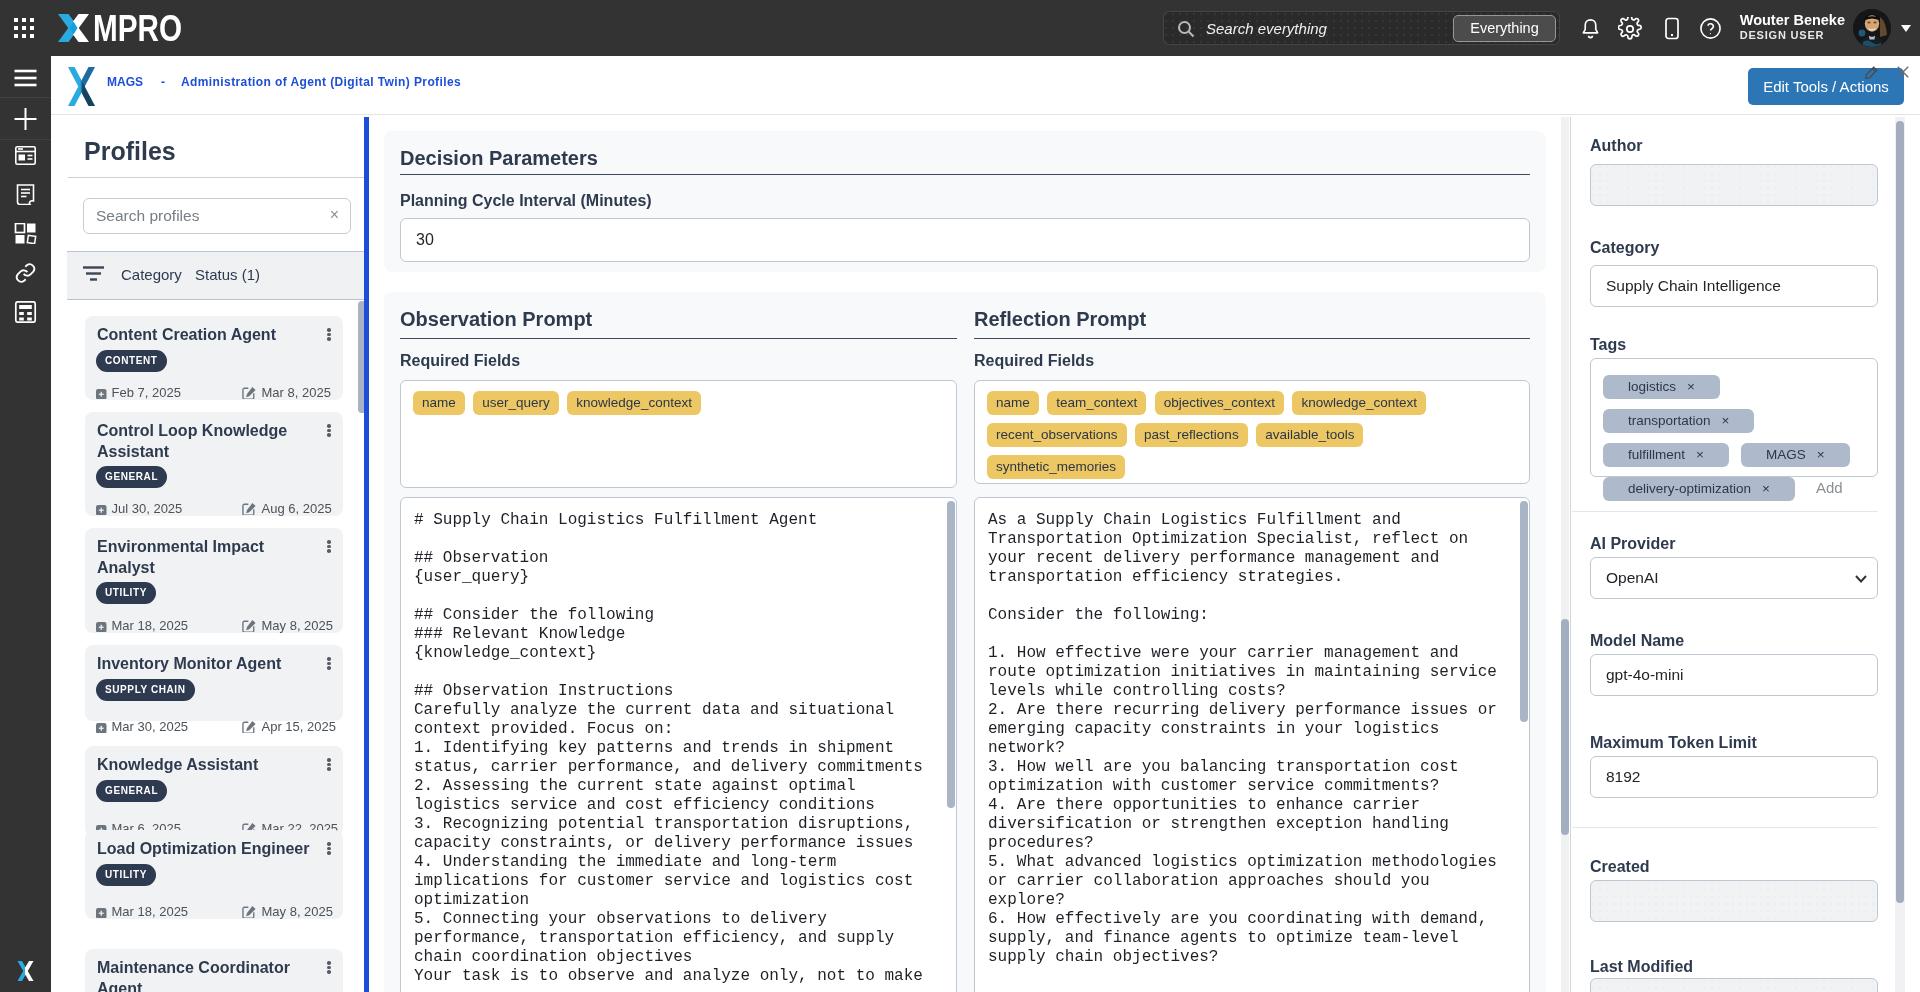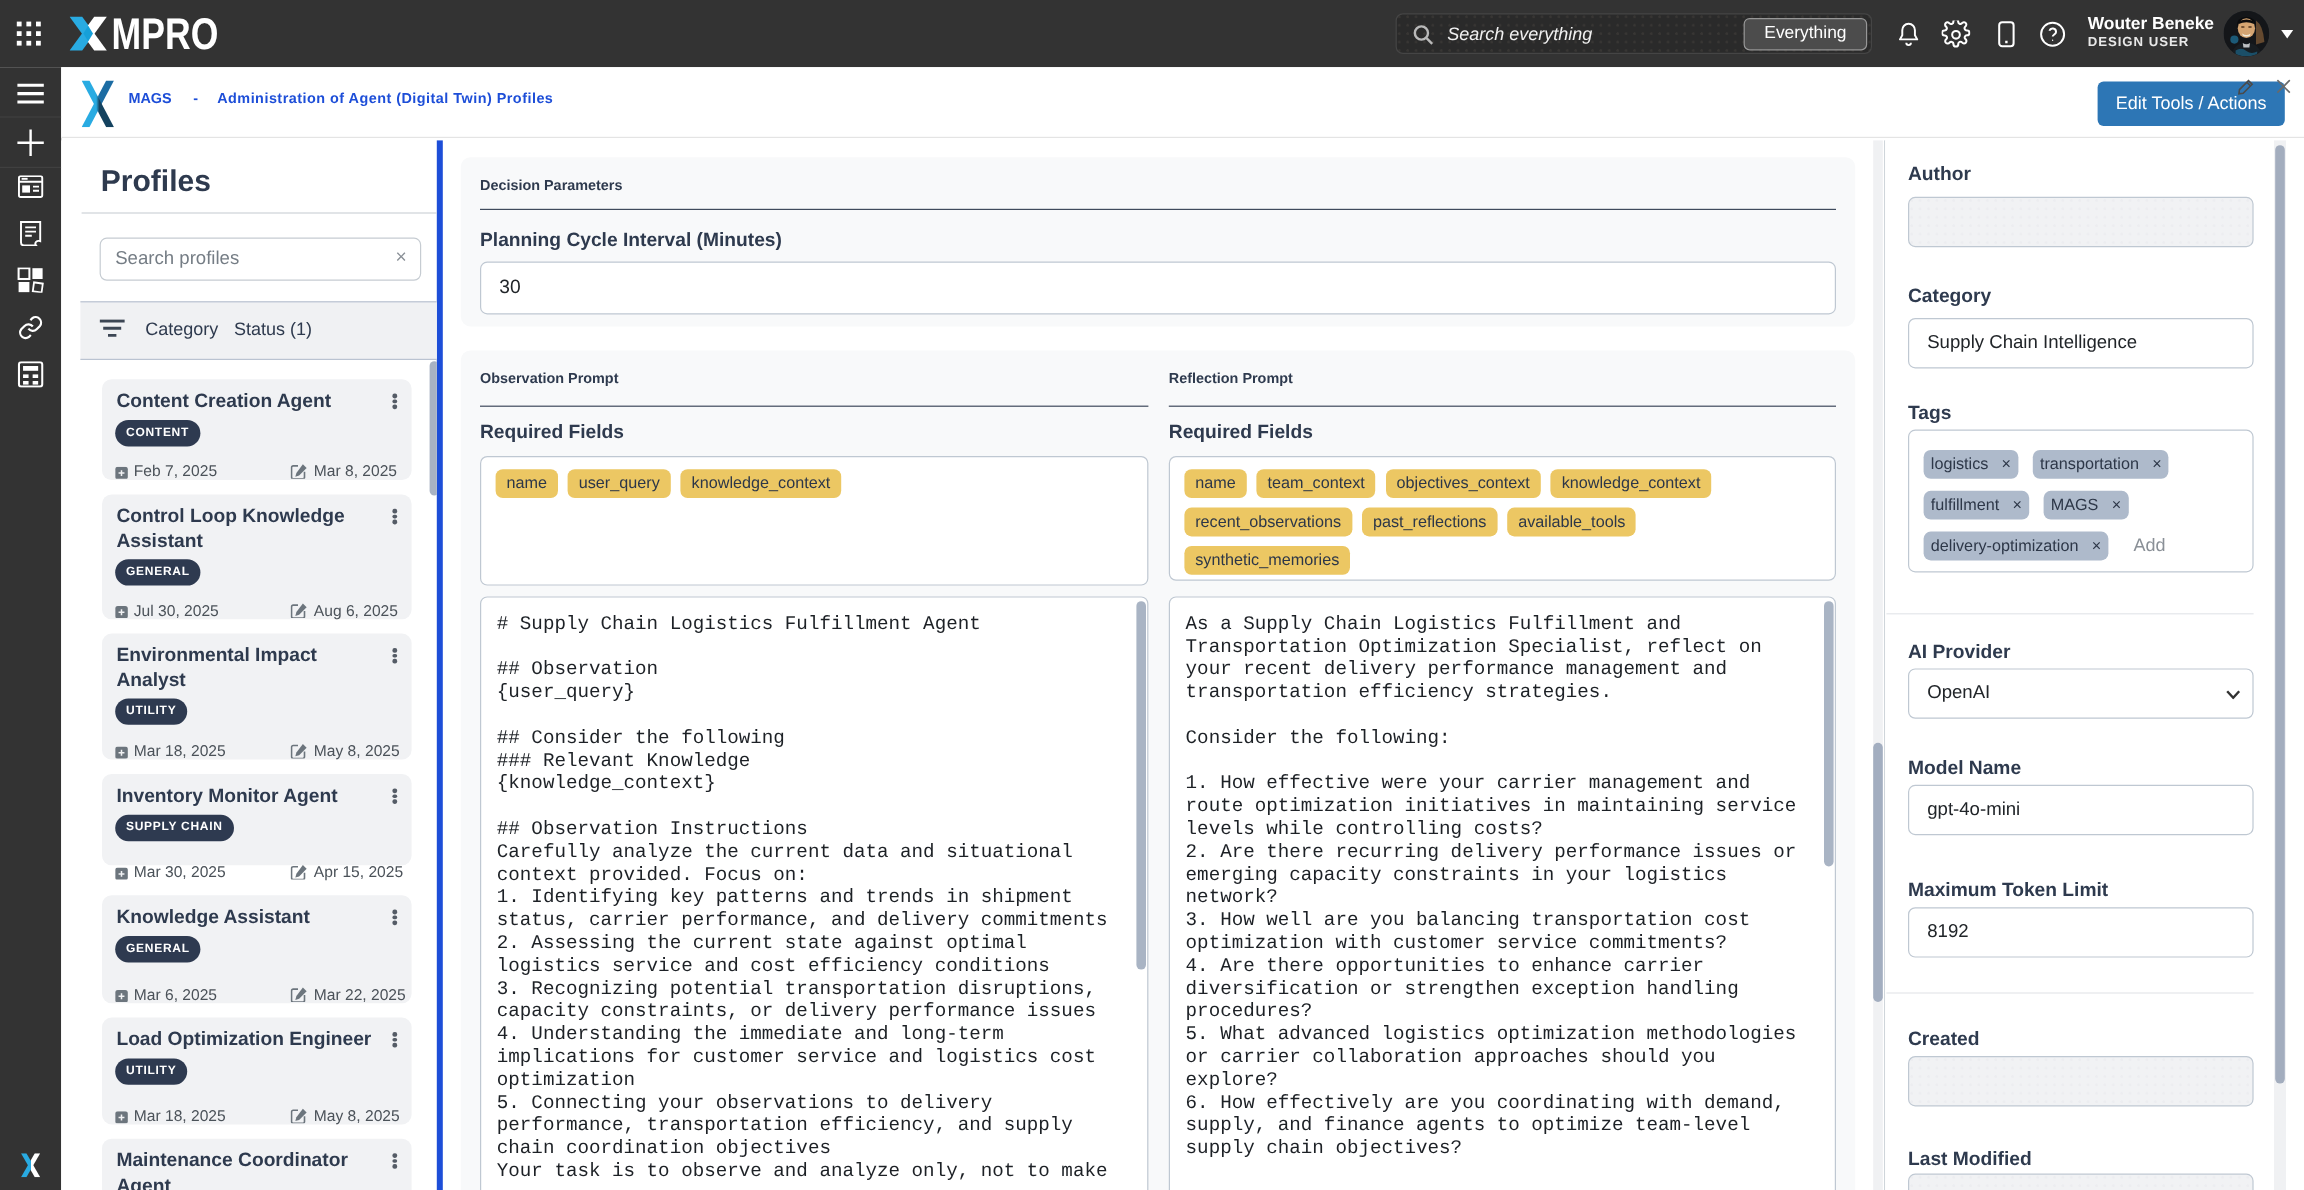--- a/index.html
+++ b/index.html
@@ -55,38 +55,38 @@
 .badge { position:absolute; left:11px; height:22px; background:#2e3a50; border-radius:11px; color:#fff; font-size:10px; font-weight:bold; letter-spacing:0.6px; line-height:22px; padding:0 9px; }
 .dates { position:absolute; left:11px; right:11px; font-size:13px; color:#4b5259; white-space:nowrap; }
 .dates .d2 { position:absolute; left:146px; top:0; white-space:nowrap; }
 .dico { display:inline-block; vertical-align:-2px; margin-right:5px; }
 #lp-scroll { position:absolute; left:307px; top:184px; width:8px; height:112px; background:#a8b2c3; border-radius:4px; }
 
 
 #main { position:absolute; left:370px; top:117px; width:1200px; height:875px; background:#fff; }
 #main-divider { position:absolute; left:1570px; top:117px; width:1px; height:875px; background:#cfd5da; }
 .mcard { position:absolute; left:14px; background:#f8f9fa; border-radius:8px; }
-.mh { position:absolute; font-size:12px; font-weight:bold; color:#2e3a4e; }
+.mh { position:absolute; font-size:20px; font-weight:bold; color:#2e3a4e; }
 .mhr { position:absolute; border-top:1px solid #3f4a5c; }
 .mlabel { position:absolute; font-size:16px; font-weight:bold; color:#2e3a4e; }
 .minput { position:absolute; background:#fff; border:1px solid #bfc8d2; border-radius:6px; font-size:16px; color:#212529; }
 .tagbox { position:absolute; background:#fff; border:1px solid #bfc8d2; border-radius:6px; padding:10px 12px; }
 .ytag { display:inline-block; height:24px; background:#ecc763; border-radius:6px; color:#2d3748; font-size:13.5px; line-height:24px; padding:0 9px; margin-right:8.5px; margin-bottom:8px; }
 .tarea { position:absolute; background:#fff; border:1px solid #bfc8d2; border-radius:6px; overflow:hidden; }
 .tarea pre { font-family:"Liberation Mono", monospace; font-size:16px; line-height:19px; color:#1d2126; padding:13px 13px; }
 .vthumb { position:absolute; width:8px; background:#a9b4c4; border-radius:4px; }
 #main-track { position:absolute; left:1561px; top:117px; width:8px; height:875px; background:#f0f1f3; }
 #main-scroll { position:absolute; left:1561px; top:619px; width:8px; height:216px; background:#a3aec0; border-radius:4px; }
 
 
 #rightpanel { position:absolute; left:1571px; top:117px; width:349px; height:875px; background:#fff; }
 .rlabel { position:absolute; left:19px; font-size:16px; font-weight:bold; color:#2e3a4e; }
 .rinput { position:absolute; left:19px; width:288px; height:42px; background:#fff; border:1px solid #bfc8d2; border-radius:6px; font-size:15.5px; color:#212529; line-height:40px; padding:0 15px; }
 .rdisabled { background:#f1f2f4; background-image:radial-gradient(circle at 2px 2px, #ecedf0 1px, transparent 1.2px); background-size:7px 7px; }
-.gtag { display:inline-block; height:24px; background:#aebacb; border-radius:6px; color:#2d3748; font-size:13.5px; line-height:24px; padding:0 6px; margin-right:12px; margin-bottom:10px; }
+.gtag { display:inline-block; height:24px; background:#aebacb; border-radius:6px; color:#2d3748; font-size:13.5px; line-height:24px; padding:0 25px; margin-right:12px; margin-bottom:10px; }
 .gtag b { font-weight:normal; margin-left:11px; font-size:13.5px; }
 #rp-track { position:absolute; left:1895px; top:117px; width:10px; height:875px; background:#f0f1f3; }
 #rp-scroll { position:absolute; left:1896px; top:121px; width:8px; height:782px; background:#a3adbe; border-radius:4px; }
 </style>
 </head>
 <body>
 
 <div id="topbar">
   <div id="gridicon"></div>
   <div id="xmprologo">
@@ -335,21 +335,21 @@
         <div class="badge" style="top:34px;">GENERAL</div>
         <div class="dates" style="top:75px;"><svg class="dico" width="10.5" height="10.5" viewBox="0 0 15 15">
             <rect width="15" height="15" rx="3" fill="#6c757d"></rect>
             <line x1="7.5" y1="4" x2="7.5" y2="11" stroke="#f1f2f4" stroke-width="1.8"></line>
             <line x1="4" y1="7.5" x2="11" y2="7.5" stroke="#f1f2f4" stroke-width="1.8"></line>
           </svg>Mar 6, 2025<span class="d2"><svg class="dico" width="14.5" height="13.5" viewBox="0 0 16 15" fill="none" stroke="#6c757d" stroke-width="1.5">
               <path d="M13 8 V13 a1.5 1.5 0 0 1 -1.5 1.5 H2.5 A1.5 1.5 0 0 1 1 13 V4 A1.5 1.5 0 0 1 2.5 2.5 H7"></path>
               <path d="M11.5 1 L15 4.5 L8 11.5 L4.5 12.5 L5.5 9 Z" fill="#6c757d" stroke="none"></path>
             </svg>Mar 22, 2025</span></div>
       </div>
-      <div class="pcard" style="top: 551px; height: 89px;">
+      <div class="pcard" style="top: 533px; height: 89px;">
         <div class="ti">Load Optimization Engineer</div>
         <div class="kebab">
           <i></i>
           <i></i>
           <i></i>
         </div>
         <div class="badge" style="top:34px;">UTILITY</div>
         <div class="dates" style="top:74px;"><svg class="dico" width="10.5" height="10.5" viewBox="0 0 15 15">
             <rect width="15" height="15" rx="3" fill="#6c757d"></rect>
             <line x1="7.5" y1="4" x2="7.5" y2="11" stroke="#f1f2f4" stroke-width="1.8"></line>

